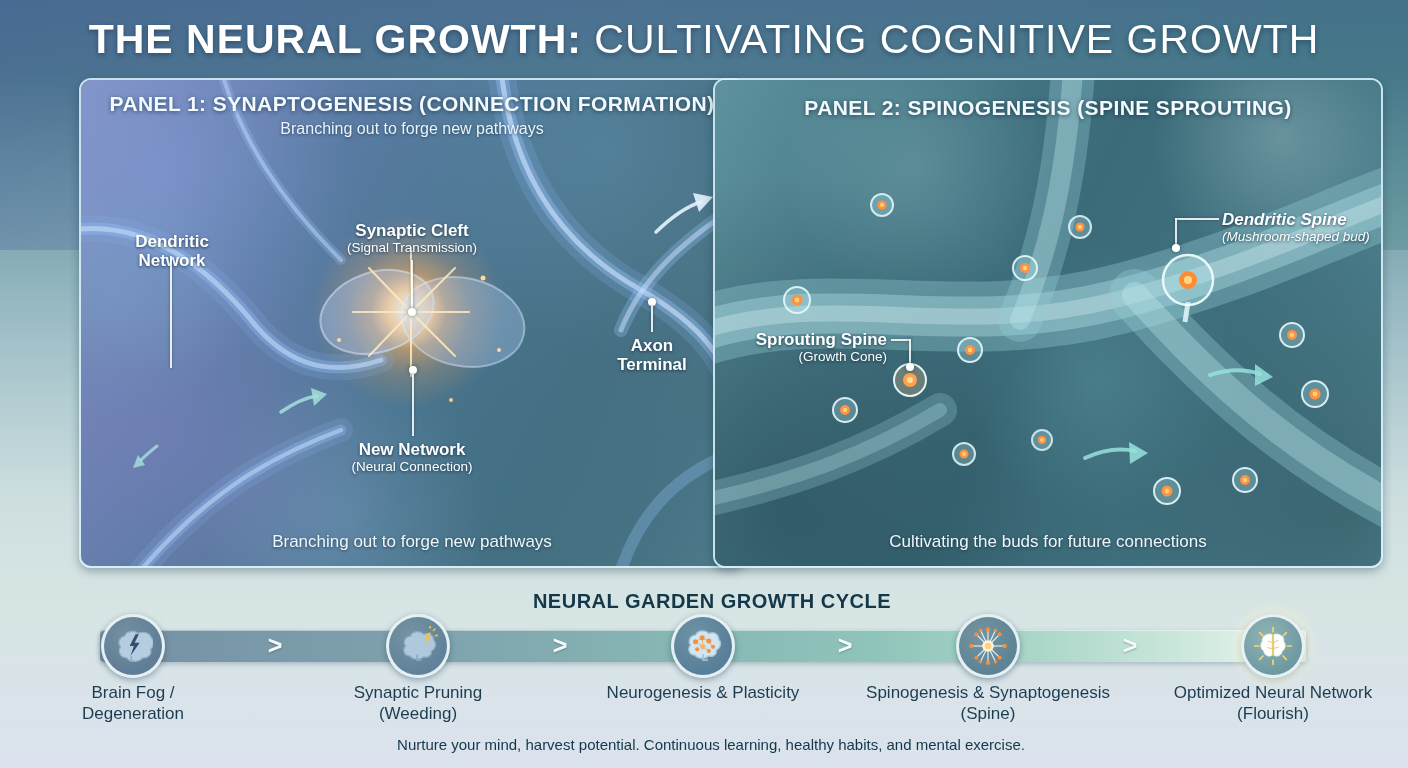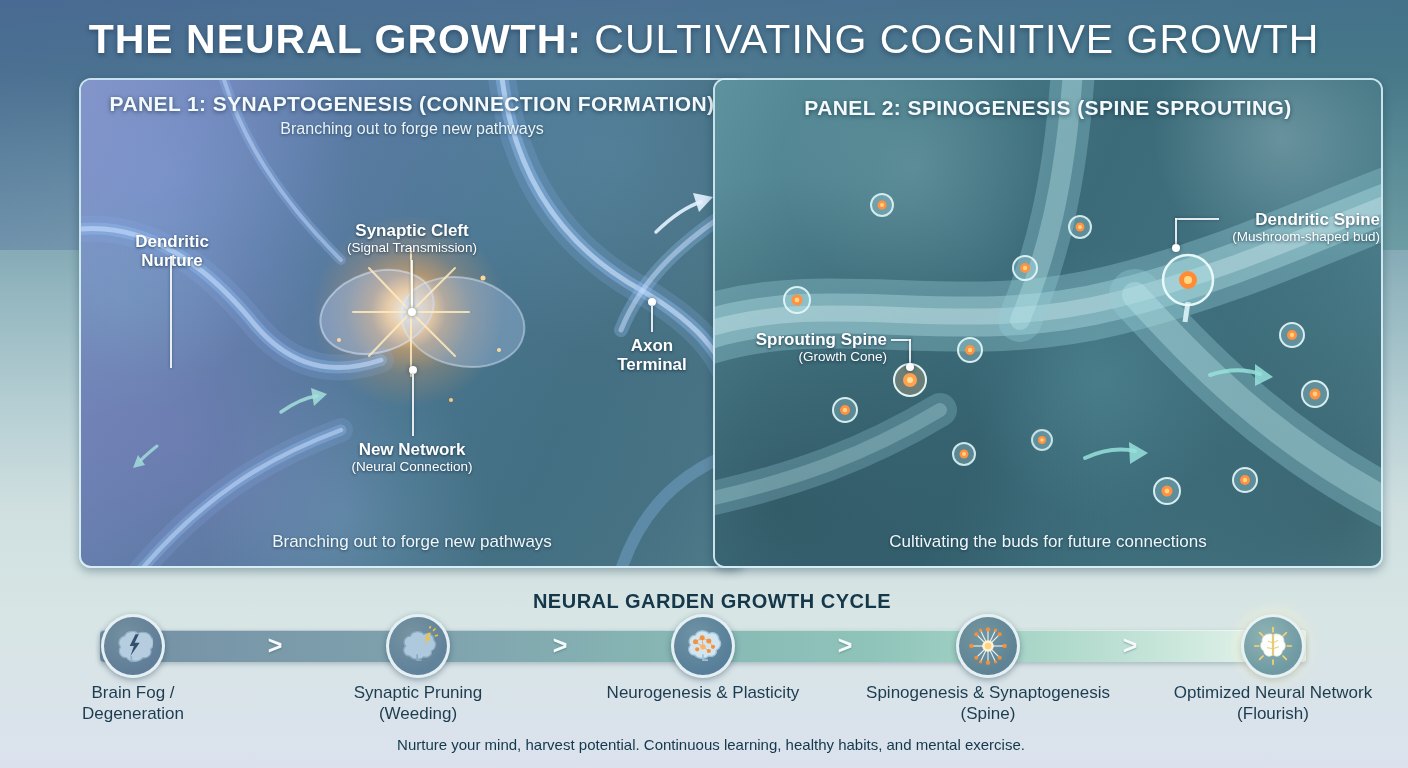--- a/index.html
+++ b/index.html
@@ -163,21 +163,21 @@
           <path d="M76,366 Q66,374 60,380" stroke="rgba(165,225,220,0.8)" stroke-width="3"></path>
           <polygon points="64,385 52,388 57,375" fill="rgba(165,225,220,0.8)"></polygon>
         </g>
       </svg>
     </div>
 
     <div class="panel-heading">PANEL 1:  SYNAPTOGENESIS (CONNECTION FORMATION)</div>
     <div class="panel-subheading">Branching out to forge new pathways</div>
 
     <div class="callout" style="left:31px;top:152px;width:120px;">
-      <div class="label-title">Dendritic Nurture</div>
+      <div class="label-title">Dendritic Network</div>
     </div>
     <div class="leader-v" style="left:89px;top:176px;height:112px;"></div>
 
     <div class="callout" style="left:251px;top:141px;width:160px;">
       <div class="label-title">Synaptic Cleft</div>
       <div class="label-sub">(Signal Transmission)</div>
     </div>
     <div class="leader-v" style="left:330px;top:180px;height:48px;"></div>
     <div class="leader-dot" style="left:327px;top:228px;"></div>
 
@@ -299,21 +299,21 @@
     <div class="panel-heading" style="top:16px;">PANEL 2: SPINOGENESIS (SPINE SPROUTING)</div>
 
     <div class="callout" style="left:12px;top:250px;width:160px;text-align:right;">
       <div class="label-title">Sprouting Spine</div>
       <div class="label-sub">(Growth Cone)</div>
     </div>
     <div class="leader-h" style="left:176px;top:259px;width:20px;"></div>
     <div class="leader-v" style="left:194px;top:259px;height:24px;"></div>
     <div class="leader-dot" style="left:191px;top:283px;"></div>
 
-    <div class="callout" style="left:507px;top:130px;width:158px;text-align:right;">
+    <div class="callout" style="left:507px;top:130px;width:158px;text-align:left;font-style:italic;">
       <div class="label-title">Dendritic Spine</div>
       <div class="label-sub">(Mushroom-shaped bud)</div>
     </div>
     <div class="leader-h" style="left:460px;top:138px;width:44px;"></div>
     <div class="leader-v" style="left:460px;top:138px;height:26px;"></div>
     <div class="leader-dot" style="left:457px;top:164px;"></div>
 
     <div class="panel-caption">Cultivating the buds for future connections</div>
   </section>
 

